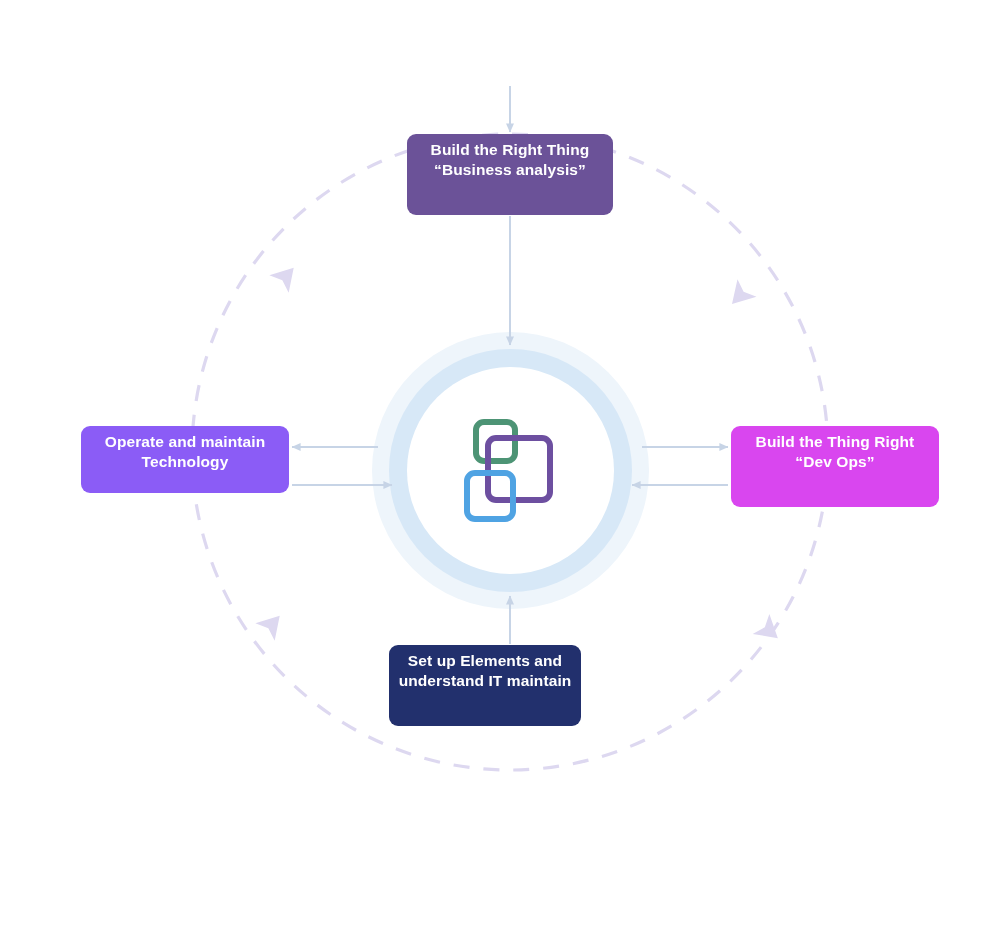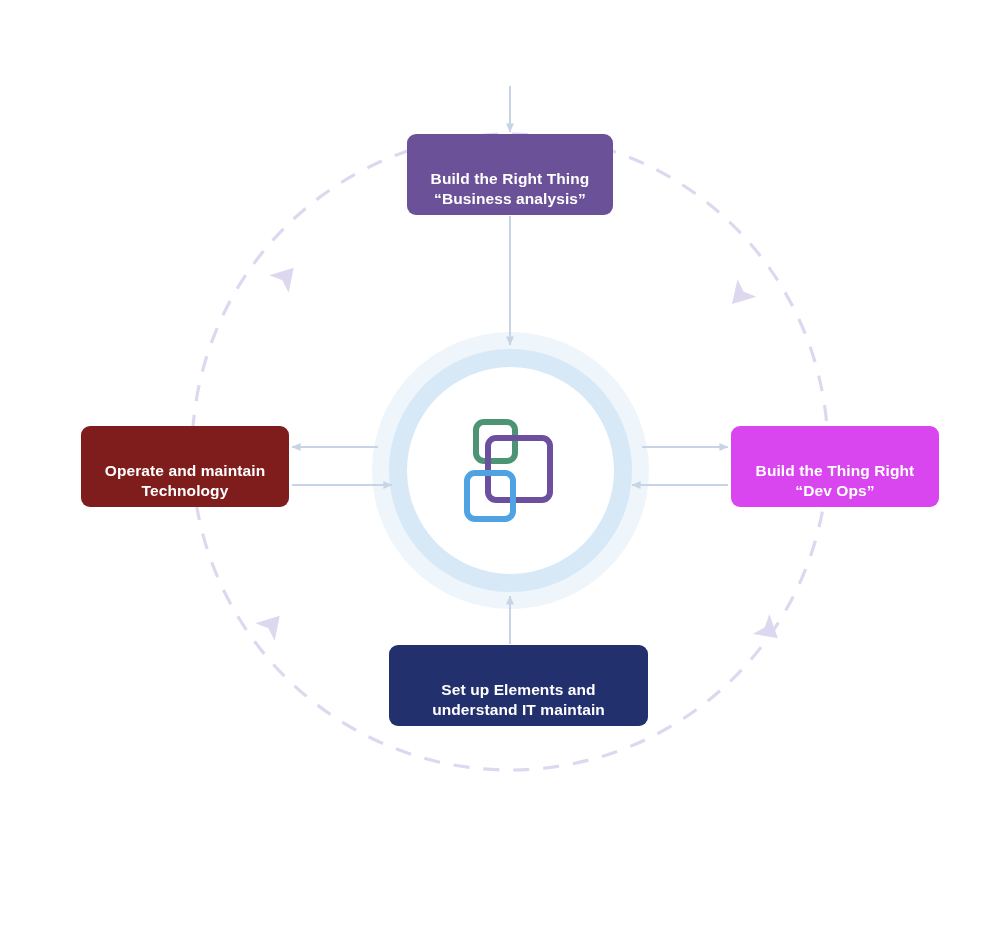--- a/index.html
+++ b/index.html
@@ -57,49 +57,49 @@
     top: 418px;
     width: 96px;
     height: 104px;
   }
 
   
   .node {
     position: absolute;
     border-radius: 9px;
     display: flex;
-    align-items: flex-end;
+    align-items: flex-start;
     justify-content: center;
     text-align: center;
     color: #ffffff;
     font-size: 15.5px;
     font-weight: bold;
     line-height: 1.28;
     letter-spacing: 0.1px;
     box-sizing: border-box;
     padding: 6px 10px;
   }
   .node-top {
     left: 407px; top: 134px;
     width: 206px; height: 81px;
     background: #6b5298;
   }
   .node-left {
     left: 81px; top: 426px;
-    width: 208px; height: 81px;
-    background: #7f1d1d;
+    width: 208px; height: 67px;
+    background: #8b5cf6;
   }
   .node-right {
     left: 731px; top: 426px;
     width: 208px; height: 81px;
     background: #d946ef;
   }
   .node-bottom {
     left: 389px; top: 645px;
-    width: 259px; height: 81px;
+    width: 192px; height: 81px;
     background: #22306d;
   }
   .node-line { display: block; white-space: nowrap; }
 </style>
 </head>
 <body>
 
 <div id="stage">
 
   <svg class="layer" viewBox="0 0 990 936" width="990" height="936">

